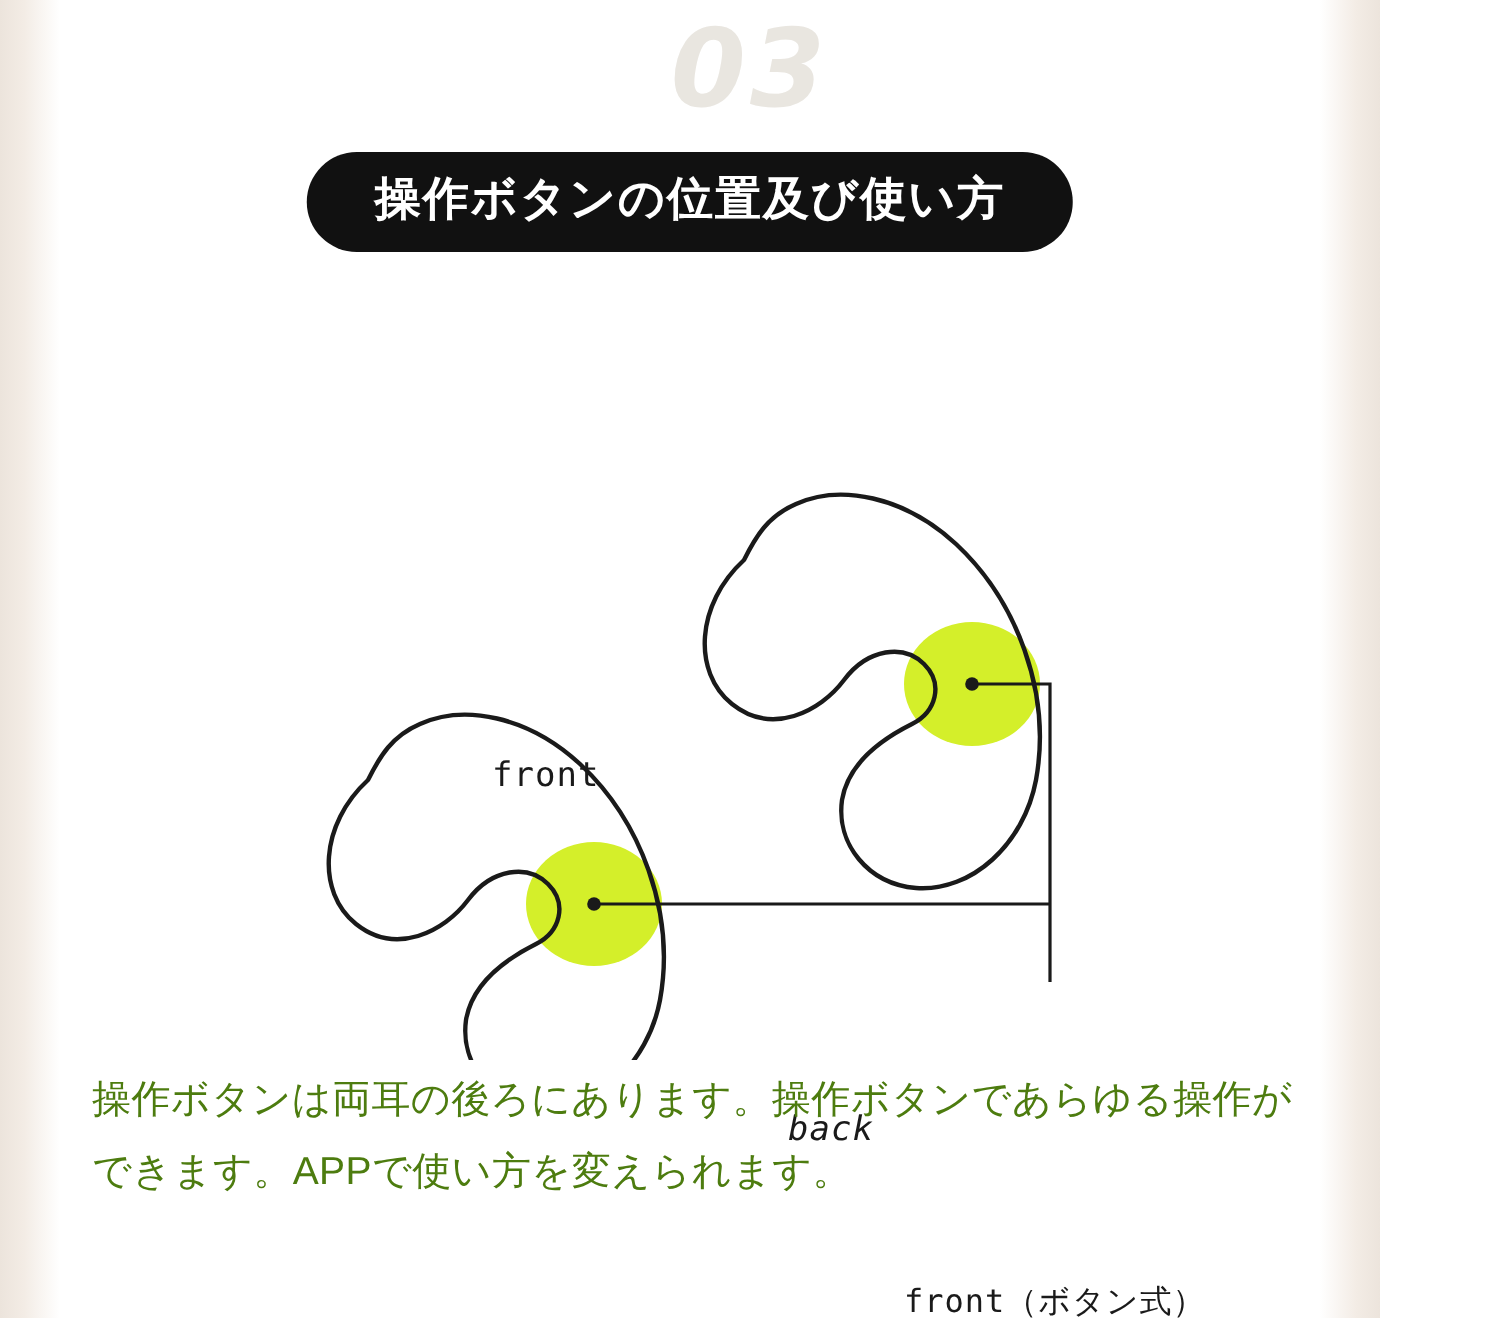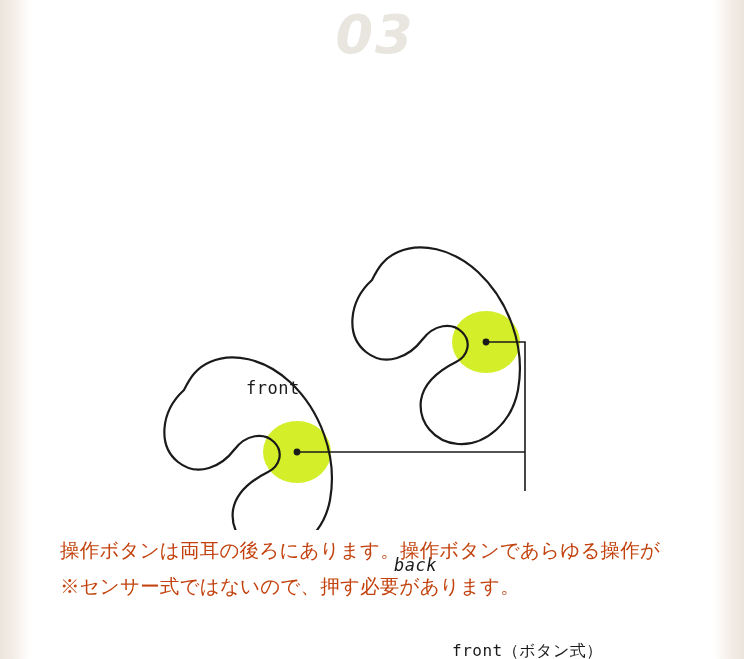--- a/index.html
+++ b/index.html
@@ -8,21 +8,21 @@
   }
   body {
     width: 750px;
     height: 659px;
     background: #ffffff;
     font-family: "Liberation Sans", sans-serif;
     overflow: hidden;
   }
   .page {
     position: relative;
-    width: 744px;
+    width: 690px;
     height: 659px;
     background: #ffffff;
     overflow: hidden;
   }
   
   .edge-left, .edge-right {
     position: absolute;
     top: 0;
     height: 659px;
     width: 30px;
@@ -90,42 +90,43 @@
     top: 491px;
     font-family: "DejaVu Sans Mono", monospace;
     font-size: 16px;
   }
   .label-button .jp {
     font-family: "Liberation Sans", sans-serif;
     font-size: 16px;
   }
   .body-copy {
     position: absolute;
-    left: 60px;
+    left: 46px;
     top: 532px;
     width: 668px;
     font-size: 19.5px;
     line-height: 1.85;
-    color: #c2410c;
+    color: #4d7c0f;
     letter-spacing: 0.2px;
   }
   .body-copy p {
     margin: 0;
   }
 </style>
 </head>
 <body>
 
 <div class="page">
 
   <div class="edge-left"></div>
   <div class="edge-right"></div>
 
   <div class="section-number">03</div>
 
+  <div class="title-pill">操作ボタンの位置及び使い方</div>
 
   <div class="diagram">
     <svg width="750" height="380" viewBox="0 0 750 380" xmlns="http://www.w3.org/2000/svg">
 
       <ellipse cx="486" cy="192" rx="34" ry="31" fill="#d4ef2a"></ellipse>
       <ellipse cx="297" cy="302" rx="34" ry="31" fill="#d4ef2a"></ellipse>
 
       <path fill="none" stroke="#1a1a1a" stroke-width="2.2" stroke-linecap="round" d="M372,130
                C348,152 346,186 366,202
                C386,218 410,206 422,190
@@ -158,16 +159,16 @@
       <circle cx="297" cy="302" r="3.4" fill="#1a1a1a"></circle>
     </svg>
 
     <div class="label label-front">front</div>
     <div class="label label-back">back</div>
     <div class="label label-button"><span>front</span><span class="jp">（ボタン式）</span></div>
   </div>
 
   <div class="body-copy">
     <p>操作ボタンは両耳の後ろにあります。操作ボタンであらゆる操作が</p>
-    <p>※センサー式ではないので、押す必要があります。</p>
+    <p>できます。APPで使い方を変えられます。</p>
   </div>
 
 </div>
 
 </body></html>

